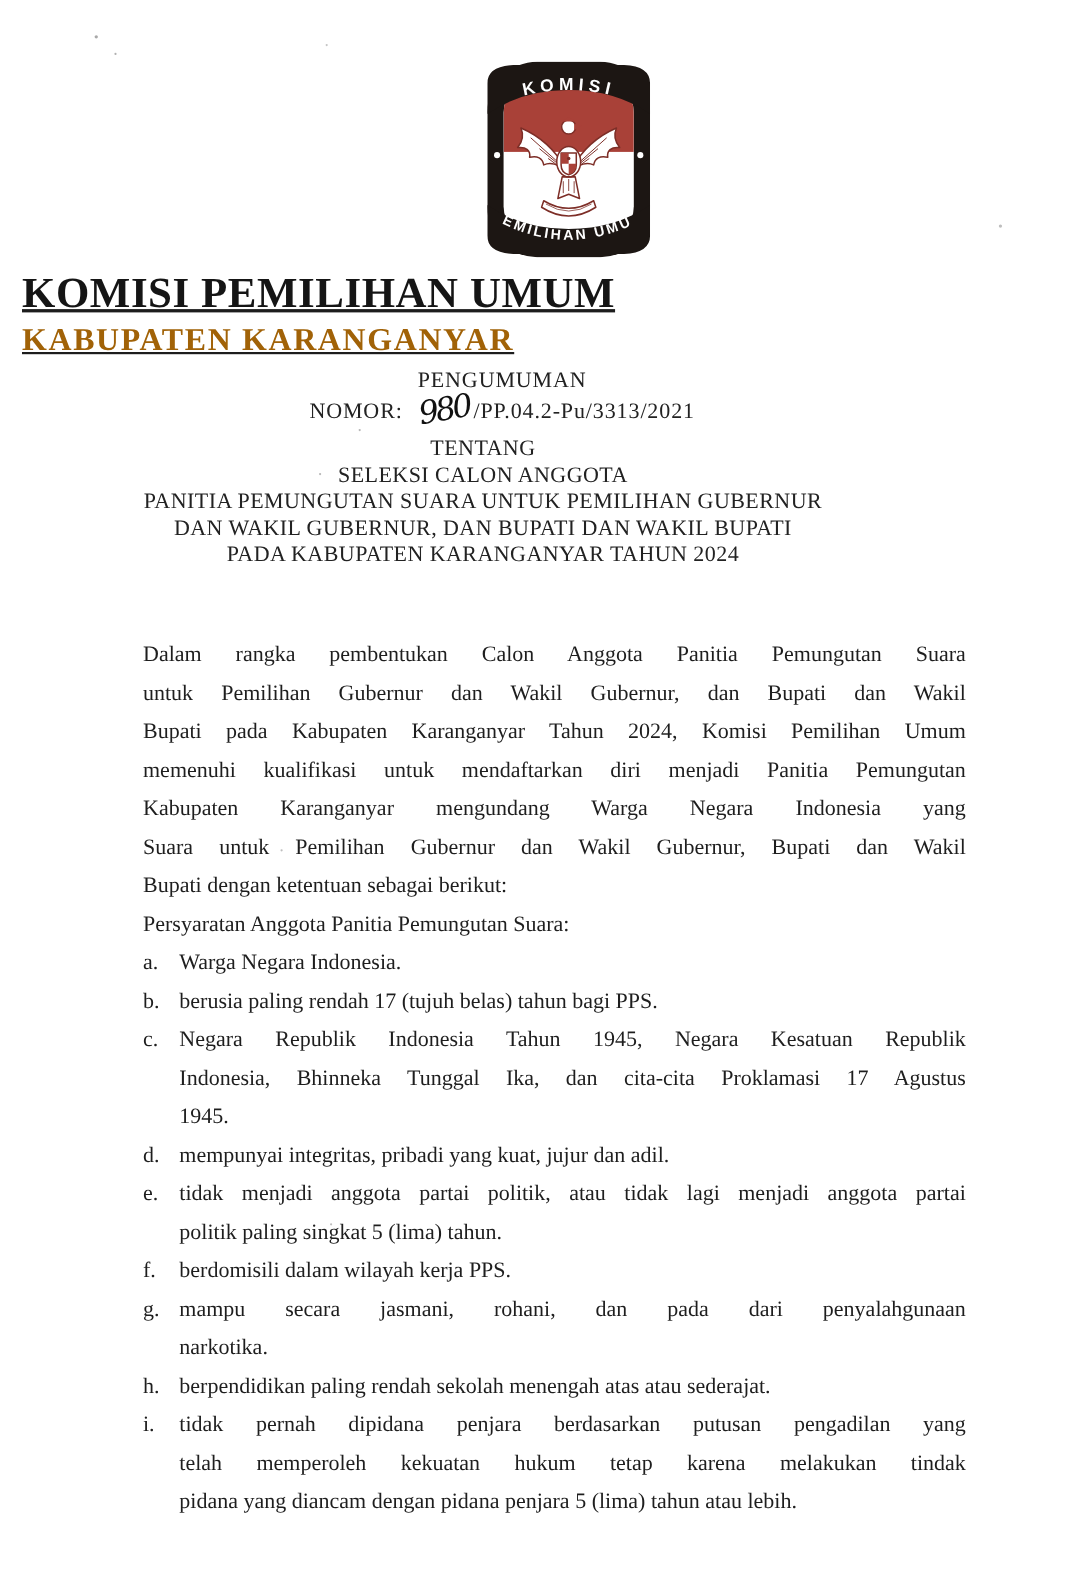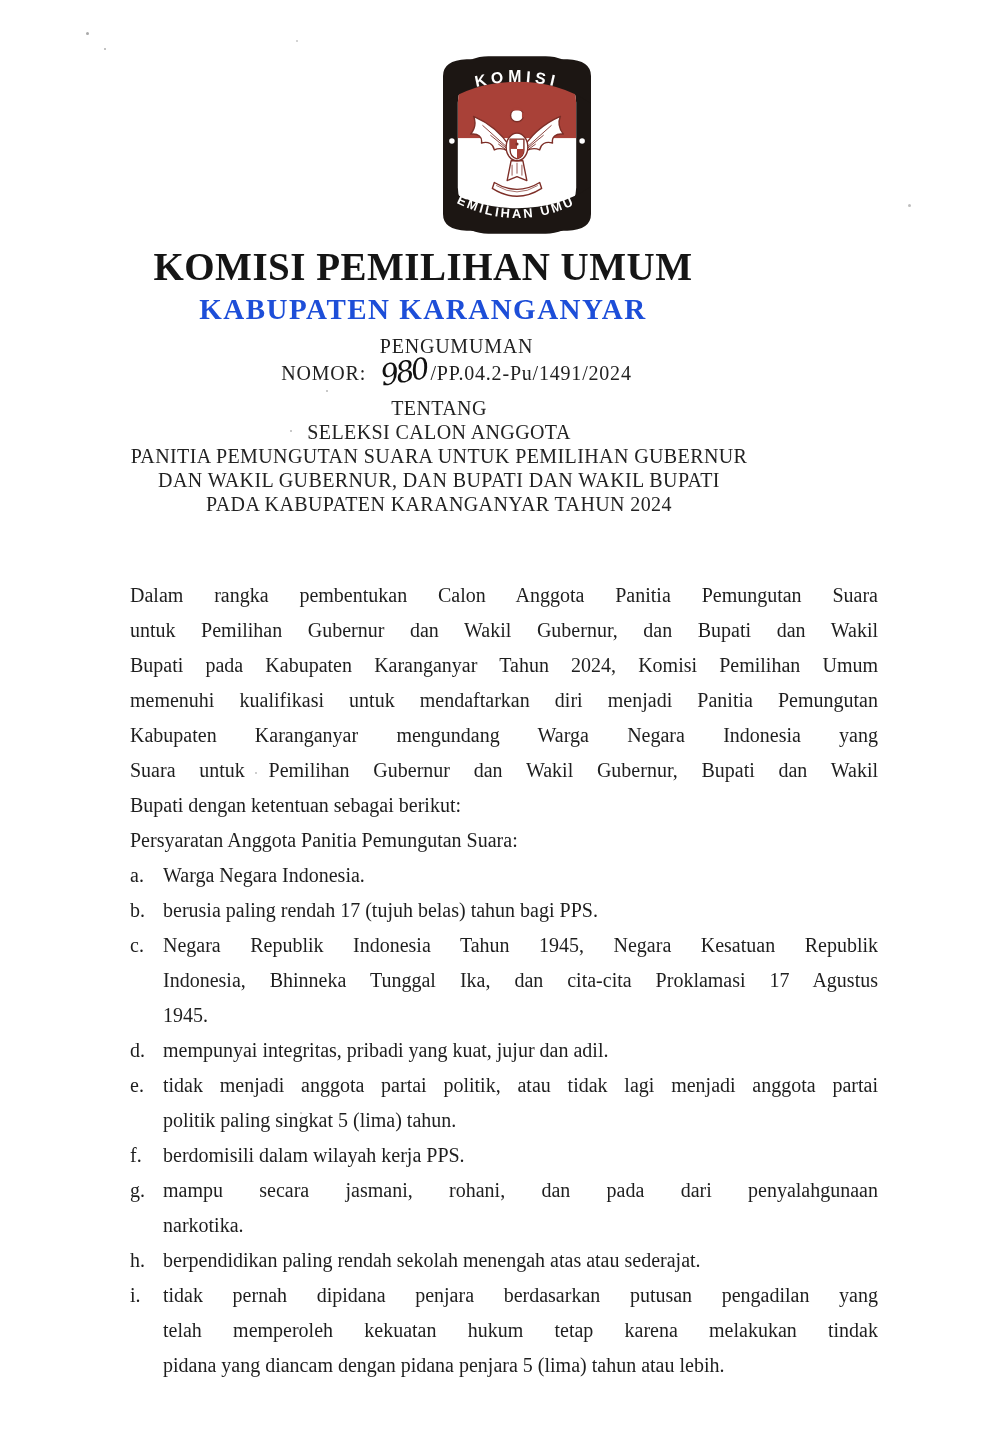--- a/index.html
+++ b/index.html
@@ -8,23 +8,23 @@
     width:990px;height:1445px;
     background:#ffffff;
     margin:0 auto;
     overflow:hidden;
     color:#1d1d1d;
     font-family:"Liberation Serif", serif;
   }
   
   .logo{position:absolute;left:443px;top:56px;width:148px;height:178px;}
   
-  .org{position:absolute;top:244px;left:0;width:826px;box-sizing:border-box;padding-left:20px;text-align:center;}
+  .org{position:absolute;top:244px;left:0;width:826px;box-sizing:border-box;padding-left:20px;text-decoration:underline;}
   .org1{font-size:39px;font-weight:bold;line-height:45px;letter-spacing:0.5px;color:#151515;}
-  .org2{font-size:29px;font-weight:bold;line-height:34px;margin-top:3px;letter-spacing:1.5px;color:#1d4ed8;}
+  .org2{font-size:29px;font-weight:bold;line-height:34px;margin-top:3px;letter-spacing:1.5px;color:#a16207;}
   .docblock{position:absolute;top:334px;left:0;width:893px;box-sizing:border-box;padding-left:20px;text-align:center;font-size:20px;line-height:24px;letter-spacing:0.8px;color:#222;}
   .doc-number{white-space:nowrap;}
   .doc-number .prefix{margin-right:12px;}
   .handwritten{
     display:inline-block;
     font-family:"DejaVu Serif", serif;
     font-style:italic;
     font-size:29px;
     letter-spacing:-3px;
     transform:rotate(-10deg) translateY(2px);
@@ -98,21 +98,21 @@
   </svg>
 
   <div class="org">
     <div class="org1">KOMISI PEMILIHAN UMUM</div>
     <div class="org2">KABUPATEN KARANGANYAR</div>
   </div>
 
   <div class="docblock">
     <div class="doc-type">PENGUMUMAN</div>
     <div class="doc-number">
-      <span class="prefix">NOMOR:</span><span class="handwritten">980</span><span>/PP.04.2-Pu/1491/2024</span>
+      <span class="prefix">NOMOR:</span><span class="handwritten">980</span><span>/PP.04.2-Pu/3313/2021</span>
     </div>
   </div>
 
   <div class="subject">
     <div>TENTANG</div>
     <div>SELEKSI CALON ANGGOTA</div>
     <div>PANITIA PEMUNGUTAN SUARA UNTUK PEMILIHAN GUBERNUR</div>
     <div>DAN WAKIL GUBERNUR, DAN BUPATI DAN WAKIL BUPATI</div>
     <div>PADA KABUPATEN KARANGANYAR TAHUN 2024</div>
   </div>

